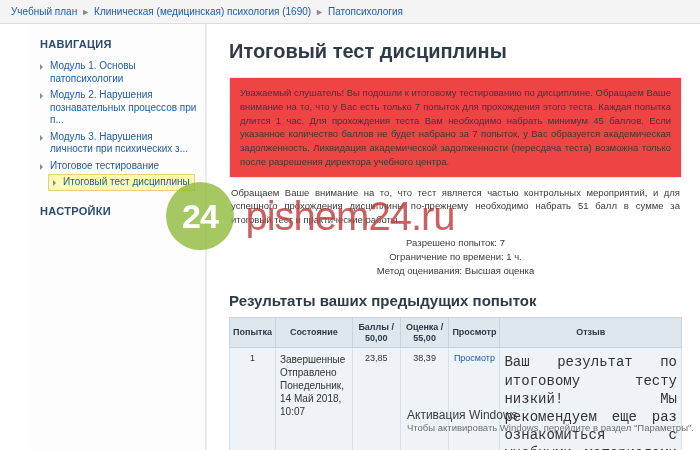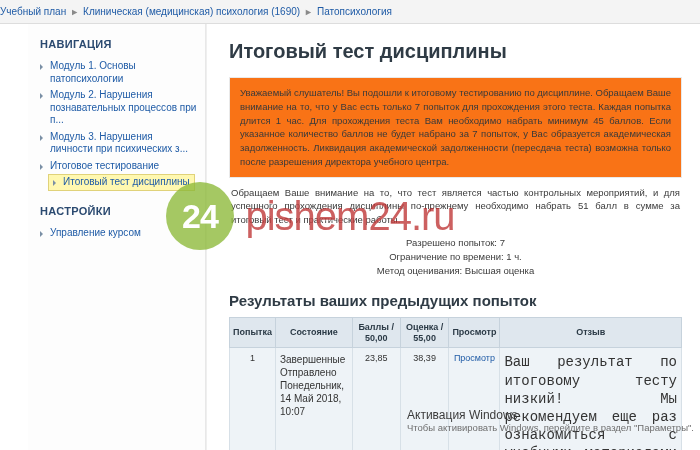--- a/index.html
+++ b/index.html
@@ -13,21 +13,21 @@
     overflow: hidden;
     position: relative;
   }
   
   .breadcrumb {
     height: 24px;
     background: #f4f4f4;
     border-bottom: 1px solid #ddd;
     display: flex;
     align-items: center;
-    padding: 0 0;
+    padding: 0 11px;
     gap: 4px;
     font-size: 10px;
   }
   .breadcrumb a { color: #1f5ba6; text-decoration: none; white-space: nowrap; }
   .breadcrumb .sep { color: #8a8a8a; font-size: 9px; }
   
   .page { display: flex; height: 426px; }
   .sidebar {
     width: 178px;
     background: #fdfdfd;
@@ -75,21 +75,21 @@
     position: relative;
     border-left: 1px solid #efefef;
   }
   h1.page-title {
     font-size: 20px;
     color: #2f3b45;
     font-weight: bold;
     margin: 2px 0 14px 0;
   }
   .intro {
-    background: #f97316;
+    background: #ef4444;
     border: 1px solid #e9e9e9;
     padding: 8px 10px;
     font-size: 9.5px;
     line-height: 1.45;
     text-align: justify;
     color: #3a3a3a;
   }
   .para2 {
     font-size: 9.5px;
     line-height: 1.45;
@@ -191,23 +191,20 @@
   <div class="sidebar">
     <div class="block-title">НАВИГАЦИЯ</div>
     <ul class="nav-list">
       <li>Модуль 1. Основы патопсихологии</li>
       <li>Модуль 2. Нарушения познавательных процессов при п...</li>
       <li>Модуль 3. Нарушения личности при психических з...</li>
       <li>Итоговое тестирование</li>
       <li class="current">Итоговый тест дисциплины</li>
     </ul>
     <div class="block-title">НАСТРОЙКИ</div>
-    <ul class="nav-list">
-      <li>Управление курсом</li>
-    </ul>
   </div>
 
   <div class="main">
     <h1 class="page-title">Итоговый тест дисциплины</h1>
 
     <div class="intro">Уважаемый слушатель! Вы подошли к итоговому тестированию по дисциплине. Обращаем Ваше внимание на то, что у Вас есть только 7 попыток для прохождения этого теста.  Каждая попытка длится 1 час. Для прохождения теста Вам необходимо набрать минимум 45 баллов. Если указанное количество баллов не будет набрано за 7 попыток, у Вас образуется академическая задолженность. Ликвидация академической задолженности (пересдача теста) возможна только после разрешения директора учебного центра.</div>
     <div class="para2">Обращаем Ваше внимание на то, что тест является частью контрольных мероприятий, и для успешного прохождения дисциплины по-прежнему необходимо набрать 51 балл в сумме за итоговый тест и практические работы.</div>
 
     <div class="centered-line">Разрешено попыток: 7</div>
     <div class="centered-line">Ограничение по времени: 1 ч.</div>

